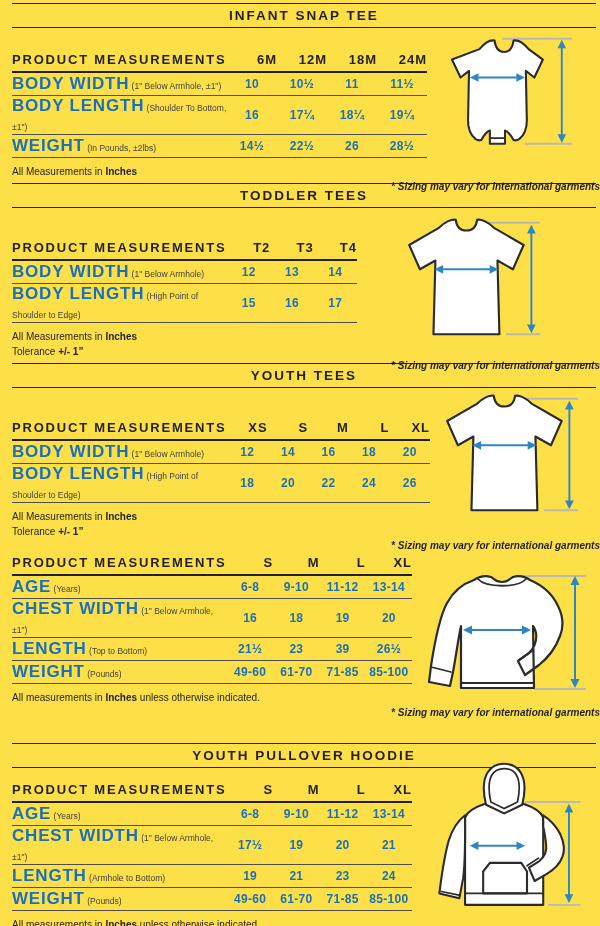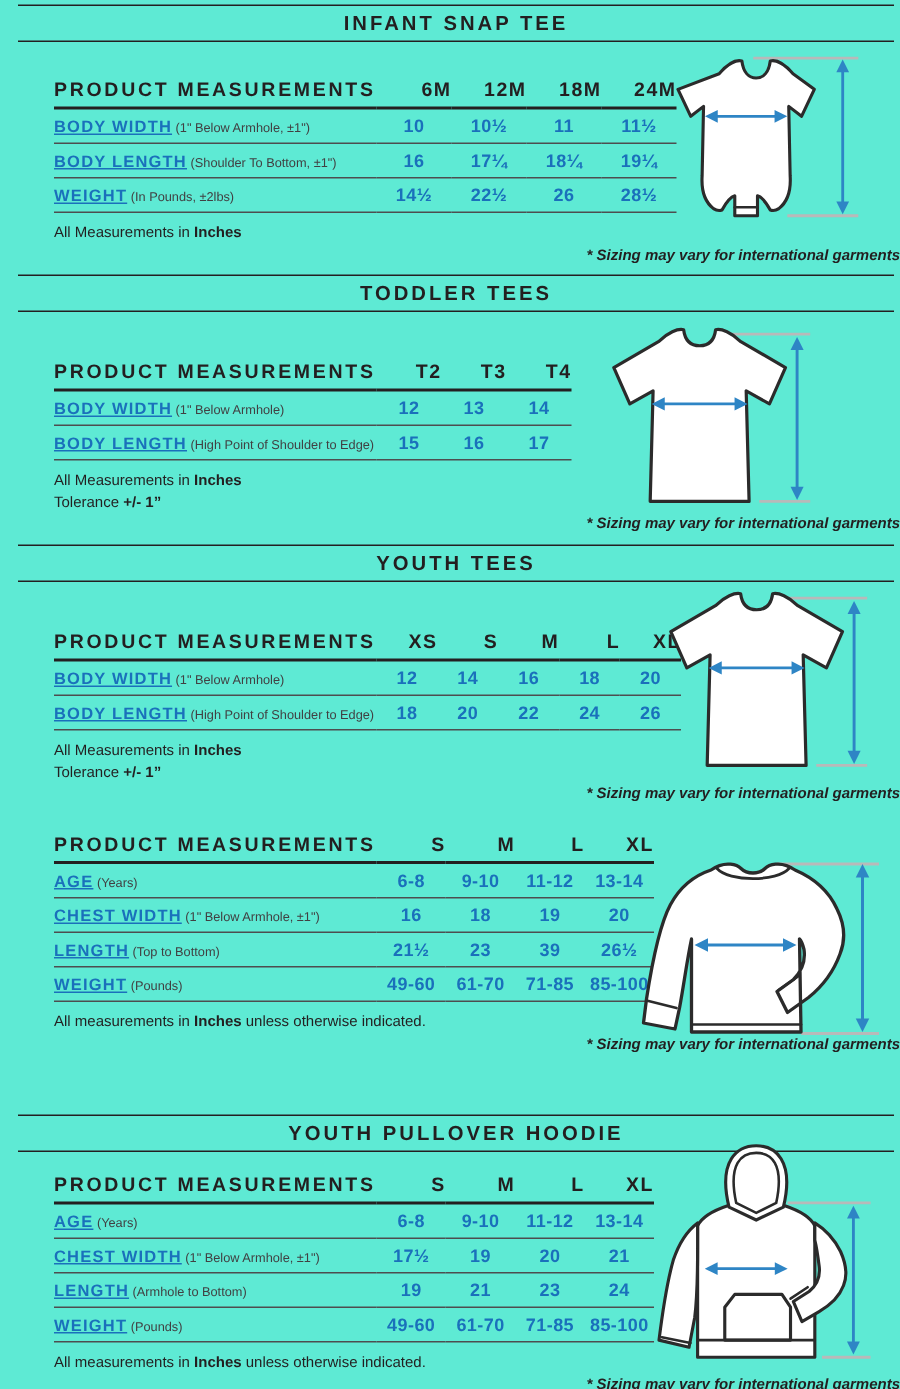--- a/index.html
+++ b/index.html
@@ -1,19 +1,19 @@
 <!DOCTYPE html>
 <html><head>
 <meta charset="utf-8">
 <style>
   html,body{margin:0;padding:0;background:#fff;}
   .page{
     position:relative;
     width:600px;height:926px;
-    background:#5eead4;
+    background:#fde047;
     font-family:"Liberation Sans", sans-serif;
     color:#231f20;
     overflow:hidden;
   }
   .section{position:relative;box-sizing:border-box;padding-top:3px;}
   .section:nth-child(1){height:180px;}
   .section:nth-child(2){height:180px;}
   .section:nth-child(3){height:180px;}
   .section:nth-child(4){height:200px;}
   .section:nth-child(5){height:186px;}
@@ -24,21 +24,21 @@
     border-bottom:1px solid #231f20;
     padding:4px 0 4px 0;
   }
   .band-title{
     margin:0;text-align:center;
     font-size:13.5px;font-weight:bold;
     letter-spacing:2px;line-height:15px;
     color:#231f20;
   }
 
-  .table-wrap{padding-left:12px;margin-left:24px;}
+  .table-wrap{padding-left:12px;}
   .section:nth-child(1) .table-wrap{padding-top:24px;}
   .section:nth-child(2) .table-wrap{padding-top:32px;}
   .section:nth-child(3) .table-wrap{padding-top:32px;}
   .section:nth-child(4) .table-wrap{padding-top:12px;}
   .section:nth-child(5) .table-wrap{padding-top:14px;}
 
   .meas-table{border-collapse:collapse;table-layout:fixed;}
   .section:nth-child(1) .meas-table{width:415px;}
   .section:nth-child(2) .meas-table{width:345px;}
   .section:nth-child(3) .meas-table{width:418px;}
@@ -48,21 +48,21 @@
   .meas-table .lbl-col{width:215px;text-align:left;}
   .meas-table thead th{
     font-size:13px;font-weight:bold;letter-spacing:1.8px;
     color:#231f20;border-bottom:2px solid #231f20;
     padding-bottom:4px;vertical-align:bottom;
   }
   .meas-table thead th.val-col{text-align:right;letter-spacing:1px;}
   .meas-table tbody tr{border-bottom:1px solid #4d4d4f;}
   .meas-table tbody td{height:22px;vertical-align:middle;}
   .row-label{
-    color:#1a70bb;font-weight:bold;font-size:11px;letter-spacing:0.8px;text-decoration:underline;
+    color:#1a70bb;font-weight:bold;font-size:17px;letter-spacing:0.8px;
   }
   .row-note{color:#414042;font-size:8.5px;letter-spacing:0;}
   .meas-table td.val{
     text-align:center;color:#1a70bb;font-weight:bold;
     font-size:12px;letter-spacing:0.3px;
   }
 
   .notes{margin-top:7px;}
   .note-line{font-size:10px;line-height:14.5px;color:#231f20;}
   .note-line .b{font-weight:bold;}

